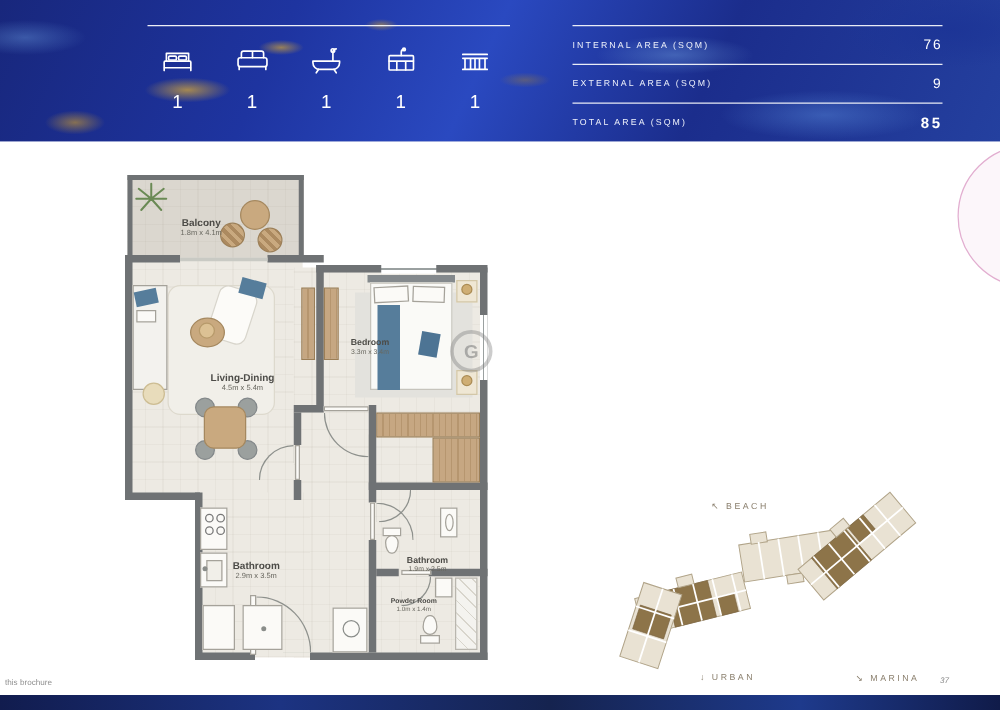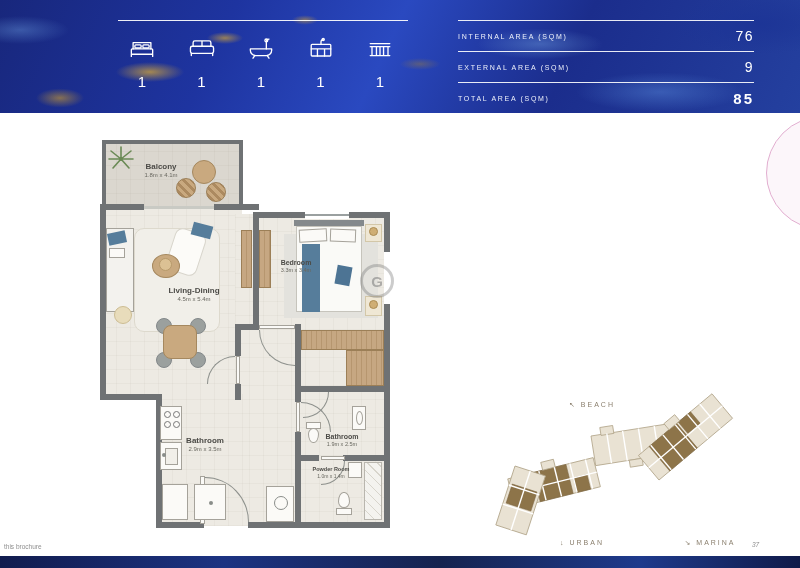--- a/index.html
+++ b/index.html
@@ -22,22 +22,22 @@
       linear-gradient(115deg,#18277c 0%,#1e34a0 28%,#2a49c0 48%,#1b2d8c 70%,#24409f 100%);}
   .hdr-rule{position:absolute;height:1px;background:rgba(255,255,255,.92);}
   .stats{position:absolute;left:118px;top:32px;width:286px;display:flex;justify-content:space-between;}
   .stat{width:48px;text-align:center;color:#fff;}
   .stat svg{display:block;margin:0 auto;}
   .stat .count{margin-top:9px;font-size:15px;color:#fff;}
   .area-table{position:absolute;left:458px;top:20px;width:296px;color:#fff;}
   .arow{height:30px;border-top:1px solid rgba(255,255,255,.9);display:flex;
         justify-content:space-between;align-items:center;}
   .arow .lbl{font-size:7px;letter-spacing:1.7px;color:#eef1fb;}
-  .arow .val{font-size:14px;letter-spacing:1.5px;color:#fff;}
-  .arow.total .val{font-size:15px;font-weight:bold;letter-spacing:2px;}
+  .arow .val{font-size:11px;letter-spacing:1.5px;color:#fff;}
+  .arow.total .val{font-size:12px;font-weight:bold;letter-spacing:2px;}
 
   
   .pink-circle{position:absolute;left:766px;top:116px;width:112px;height:112px;border-radius:50%;
     border:1.5px solid #e2aed0;background:rgba(246,228,240,.35);}
 
   
   #plan{position:absolute;left:100px;top:140px;width:292px;height:398px;}
   .floor{position:absolute;background:#edeae3;
     background-image:repeating-linear-gradient(0deg,rgba(120,110,90,.05) 0 1px,transparent 1px 14px),
                      repeating-linear-gradient(90deg,rgba(120,110,90,.05) 0 1px,transparent 1px 14px);}
@@ -48,21 +48,21 @@
   .slider{position:absolute;background:#c9cac4;}
   .fixture{position:absolute;background:#fbfaf7;border:1px solid #a5a29a;box-sizing:border-box;}
   .arc{position:absolute;box-sizing:border-box;}
   .arc.tr{border-top:1px solid #8d908c;border-right:1px solid #8d908c;border-top-right-radius:100%;}
   .arc.tl{border-top:1px solid #8d908c;border-left:1px solid #8d908c;border-top-left-radius:100%;}
   .arc.bl{border-bottom:1px solid #8d908c;border-left:1px solid #8d908c;border-bottom-left-radius:100%;}
   .arc.br{border-bottom:1px solid #8d908c;border-right:1px solid #8d908c;border-bottom-right-radius:100%;}
   .wood{position:absolute;background:repeating-linear-gradient(90deg,#c6a782 0 4px,#b6966f 4px 5px);
         border:1px solid #9c7f57;box-sizing:border-box;}
   .room-label{position:absolute;text-align:center;color:#4c4b47;line-height:1.3;}
-  .room-label .nm{font-weight:bold;font-size:8px;display:block;}
+  .room-label .nm{font-weight:bold;font-size:8px;display:block;margin-top:12px;}
   .room-label .dm{font-size:6px;color:#68675f;display:block;}
   .room-label.sm .nm{font-size:5.5px;}
   .room-label.sm .dm{font-size:5px;}
   .circle{border-radius:50%;position:absolute;box-sizing:border-box;}
   .tan{background:#c9a97f;border:1px solid #a5885f;}
   .wicker{background:repeating-linear-gradient(45deg,#c9a97f 0 3px,#ac8a60 3px 6px);border:1px solid #9c7f57;}
   .chair{position:absolute;width:16px;height:16px;border-radius:50%;background:#9ba09e;border:1px solid #83888a;box-sizing:border-box;}
   .blue{background:#567d9b;}
   .watermark{position:absolute;left:260px;top:124px;width:28px;height:28px;border-radius:50%;
     border:3px solid rgba(120,120,120,.38);color:rgba(120,120,120,.55);font-weight:bold;font-size:15px;

